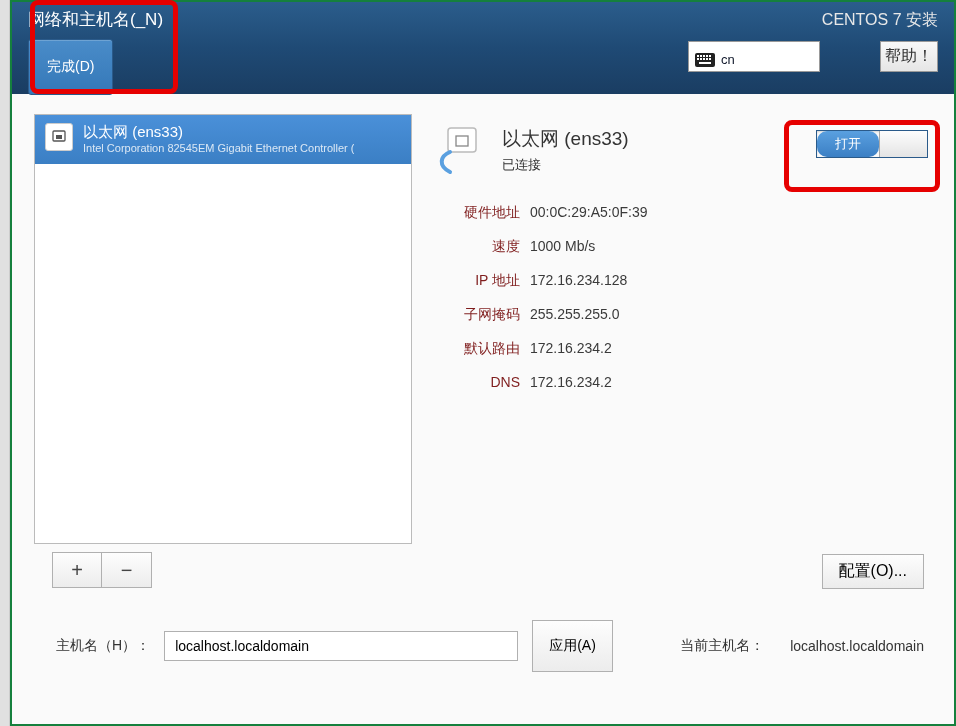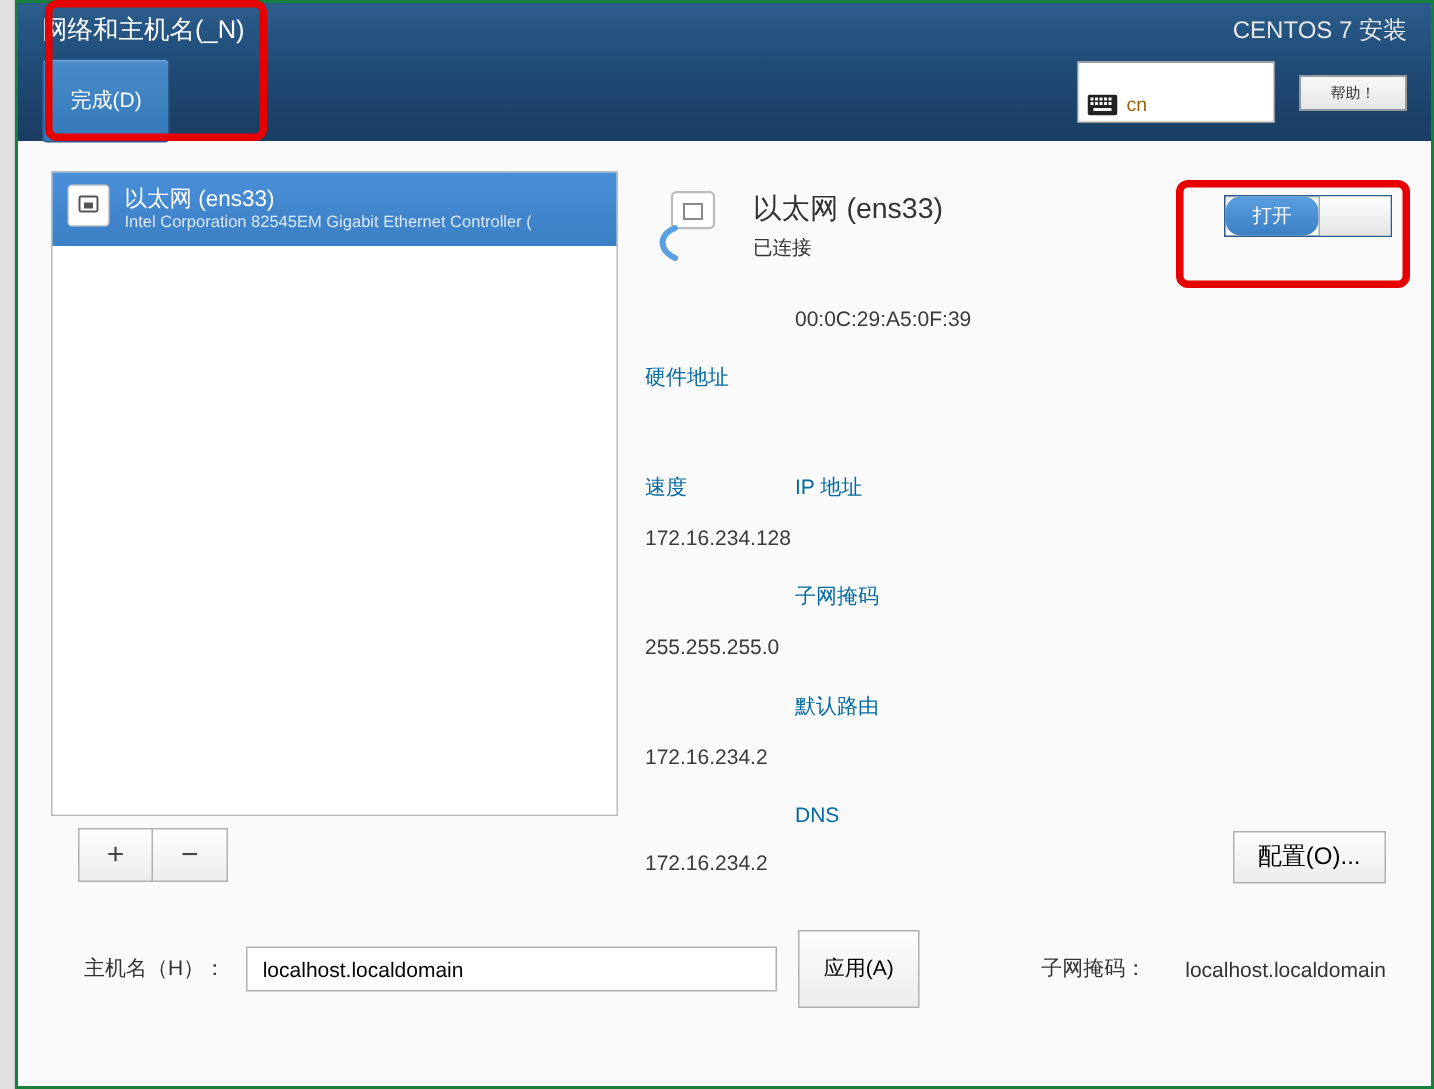--- a/index.html
+++ b/index.html
@@ -61,36 +61,37 @@
   color: #e8e8e8;
   margin-bottom: 10px;
 }
 .input-locale-row {
   display: flex;
   gap: 16px;
   align-items: center;
 }
 .locale-box {
   background: #fff;
-  color: #a16207;
-  padding: 20px 10px 4px 6px;
+  color: #0f172a;
+  padding: 10px 10px 4px 6px;
   border: 1px solid #999;
   display: flex;
   align-items: center;
   gap: 6px;
   width: 132px;
 }
 .kbd-icon svg { display:block; }
 .help-btn {
   background: linear-gradient(#f8f8f8,#e6e6e6);
   border: 1px solid #999;
-  padding: 4px 20px;
+  padding: 4px 4px;
   color: #333;
   cursor: pointer;
-  font-size: 10px;
+  font-size: 16px;
+  margin-left: 44px;
 }
 .highlight-red-1 {
   position: absolute;
   left: 18px; top: -2px;
   width: 148px; height: 94px;
   border: 5px solid #e60000;
   border-radius: 8px;
   pointer-events: none;
 }
 .highlight-red-2 {
@@ -189,21 +190,21 @@
 }
 .kv {
   margin-top: 26px;
   display: grid;
   grid-template-columns: 90px auto;
   row-gap: 16px;
   column-gap: 10px;
   font-size: 14px;
   color: #3a3a3a;
 }
-.kv .k { text-align: left; color: #0369a1; margin-top: 39px; }
+.kv .k { text-align: right; color: #7f1d1d; }
 .configure-btn {
   position: absolute;
   right: 30px;
   top: 552px;
   padding: 6px 16px;
   background: linear-gradient(#fdfdfd,#ececec);
   border: 1px solid #b0b0b0;
   font-size: 16px;
   cursor: pointer;
 }
@@ -316,20 +317,21 @@
               <div class="on">打开</div>
               <div class="knob"></div>
             </div>
           </div>
         </div>
 
         <div class="kv">
           <div class="k">硬件地址</div>
           <div>00:0C:29:A5:0F:39</div>
           <div class="k">速度</div>
+          <div>1000 Mb/s</div>
           <div class="k">IP 地址</div>
           <div>172.16.234.128</div>
           <div class="k">子网掩码</div>
           <div>255.255.255.0</div>
           <div class="k">默认路由</div>
           <div>172.16.234.2</div>
           <div class="k">DNS</div>
           <div>172.16.234.2</div>
         </div>
       </div>
@@ -340,20 +342,20 @@
     <button>+</button>
     <button>−</button>
   </div>
 
   <button class="configure-btn">配置(O)...</button>
 
   <div class="hostname-row">
     <span>主机名（H）：</span>
     <input type="text" value="localhost.localdomain" style="">
     <button class="apply-btn">应用(A)</button>
-    <span class="cur-host-label">子网掩码：</span>
+    <span class="cur-host-label">当前主机名：</span>
     <span class="cur-host-val">localhost.localdomain</span>
   </div>
 
   <div class="highlight-red-1"></div>
   <div class="highlight-red-2"></div>
 
 </div>
 
 </body></html>

